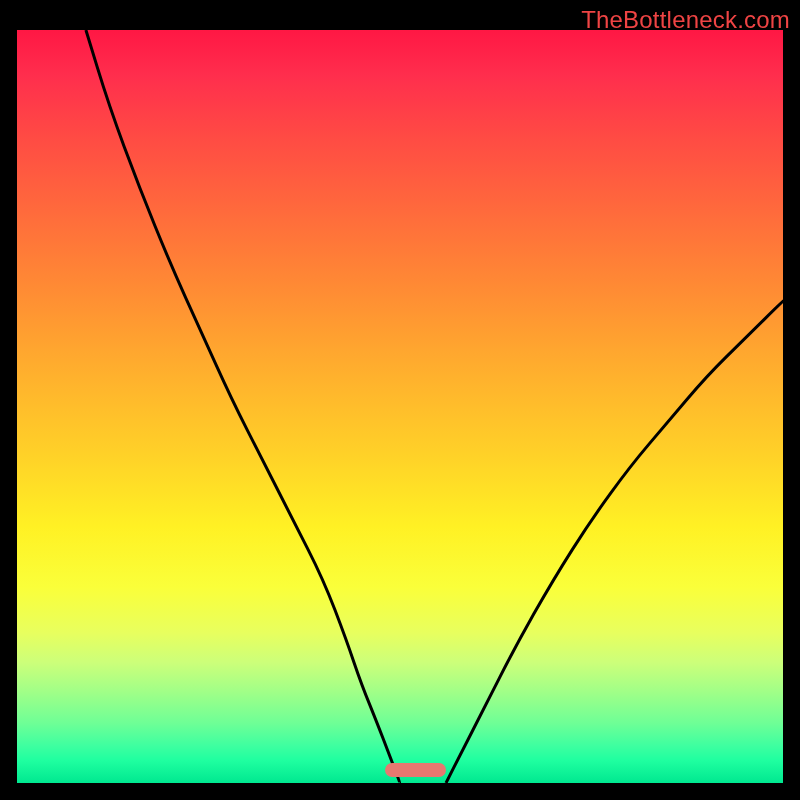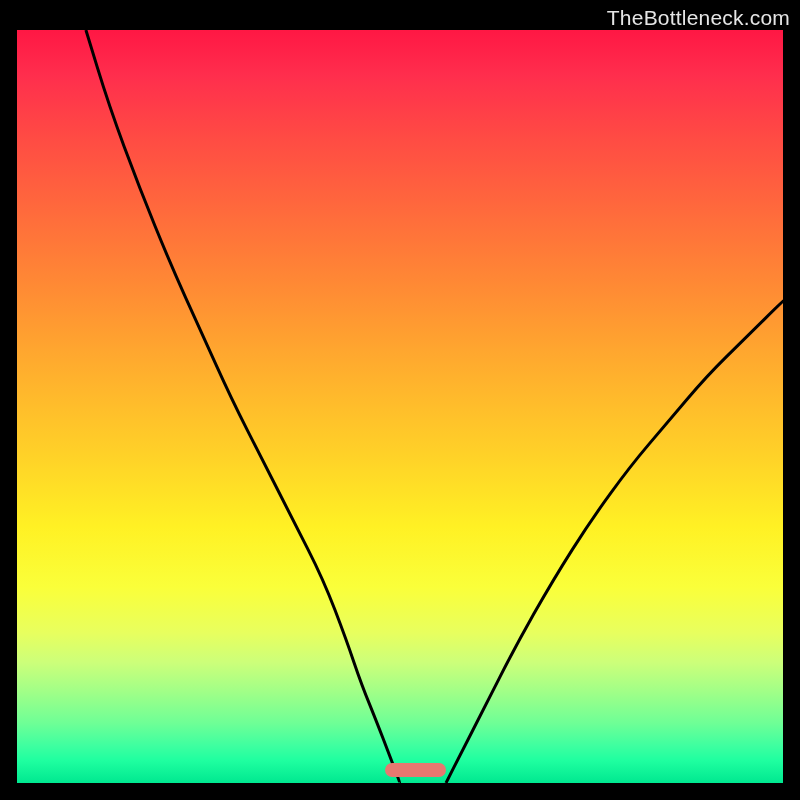--- a/index.html
+++ b/index.html
@@ -14,22 +14,22 @@
   .frame {
     position: relative;
     width: 800px;
     height: 800px;
     background: #000;
   }
   .attribution {
     position: absolute;
     top: 6px;
     right: 10px;
-    color: #e5e5e5;
-    font-size: 21px;
+    color: #ef4444;
+    font-size: 24px;
     font-weight: 500;
     letter-spacing: 0.2px;
     z-index: 5;
   }
   .plot {
     position: absolute;
     left: 17px;
     top: 30px;
     width: 766px;
     height: 753px;

